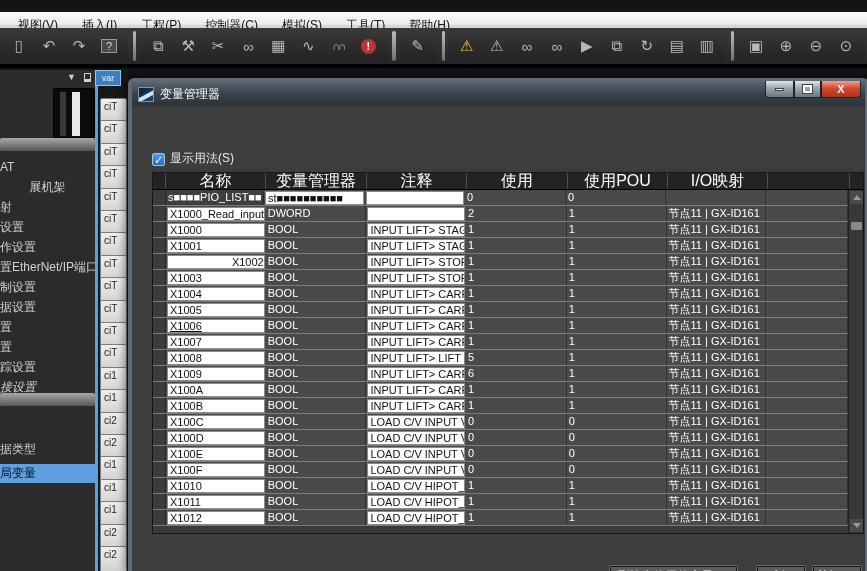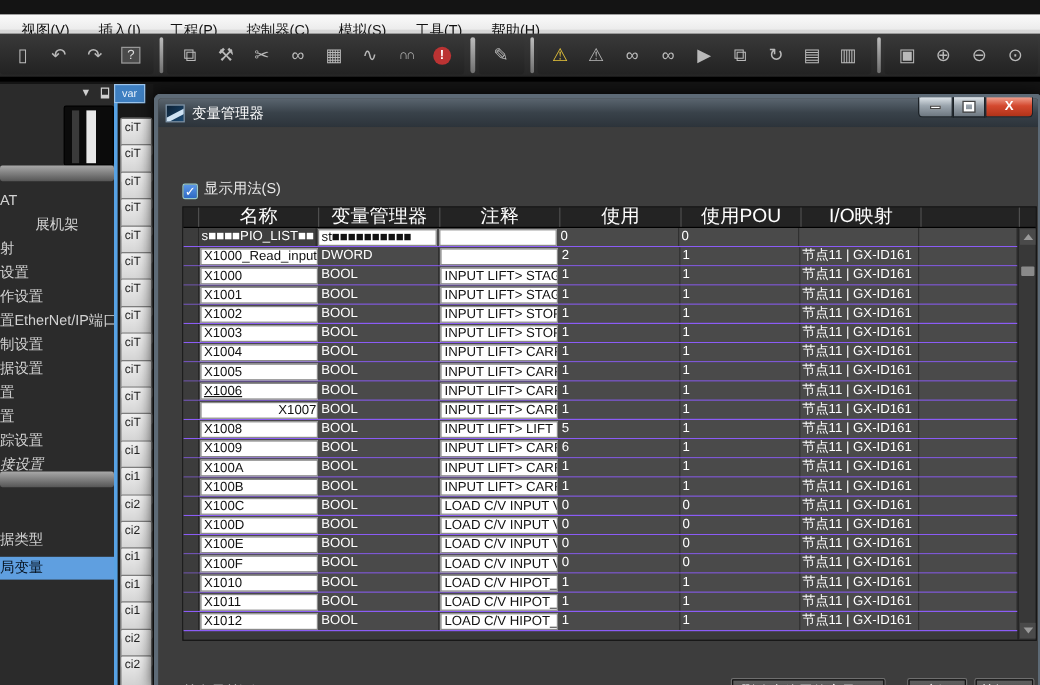--- a/index.html
+++ b/index.html
@@ -311,21 +311,21 @@
               <div class="vcell white" style="width: 98px;">X1001</div>
               <div class="vcell" style="width: 101px;">BOOL</div>
               <div class="vcell white" style="width: 98px;">INPUT LIFT&gt; STAG</div>
               <div class="vcell" style="width: 101px;">1</div>
               <div class="vcell" style="width: 100px;">1</div>
               <div class="vcell" style="width: 100px;">节点11 | GX-ID161</div>
               <div class="vcell" style="width: 82px;"></div>
             </div>
             <div class="vrow">
               <div class="vcell sel" style="width: 13px;"></div>
-              <div class="vcell white" style="width: 98px;">X1002</div>
+              <div class="vcell white" style="width: 98px; text-align: right;">X1002</div>
               <div class="vcell" style="width: 101px;">BOOL</div>
               <div class="vcell white" style="width: 98px;">INPUT LIFT&gt; STOP</div>
               <div class="vcell" style="width: 101px;">1</div>
               <div class="vcell" style="width: 100px;">1</div>
               <div class="vcell" style="width: 100px;">节点11 | GX-ID161</div>
               <div class="vcell" style="width: 82px;"></div>
             </div>
             <div class="vrow">
               <div class="vcell sel" style="width: 13px;"></div>
               <div class="vcell white" style="width: 98px;">X1003</div>
@@ -361,21 +361,21 @@
               <div class="vcell white" style="width: 98px; text-decoration: underline;">X1006</div>
               <div class="vcell" style="width: 101px;">BOOL</div>
               <div class="vcell white" style="width: 98px;">INPUT LIFT&gt; CARR</div>
               <div class="vcell" style="width: 101px;">1</div>
               <div class="vcell" style="width: 100px;">1</div>
               <div class="vcell" style="width: 100px;">节点11 | GX-ID161</div>
               <div class="vcell" style="width: 82px;"></div>
             </div>
             <div class="vrow">
               <div class="vcell sel" style="width: 13px;"></div>
-              <div class="vcell white" style="width: 98px; text-align: right;">X1007</div>
+              <div class="vcell white" style="width: 98px;">X1007</div>
               <div class="vcell" style="width: 101px;">BOOL</div>
               <div class="vcell white" style="width: 98px;">INPUT LIFT&gt; CARR</div>
               <div class="vcell" style="width: 101px;">1</div>
               <div class="vcell" style="width: 100px;">1</div>
               <div class="vcell" style="width: 100px;">节点11 | GX-ID161</div>
               <div class="vcell" style="width: 82px;"></div>
             </div>
             <div class="vrow">
               <div class="vcell sel" style="width: 13px;"></div>
               <div class="vcell white" style="width: 98px;">X1008</div>

